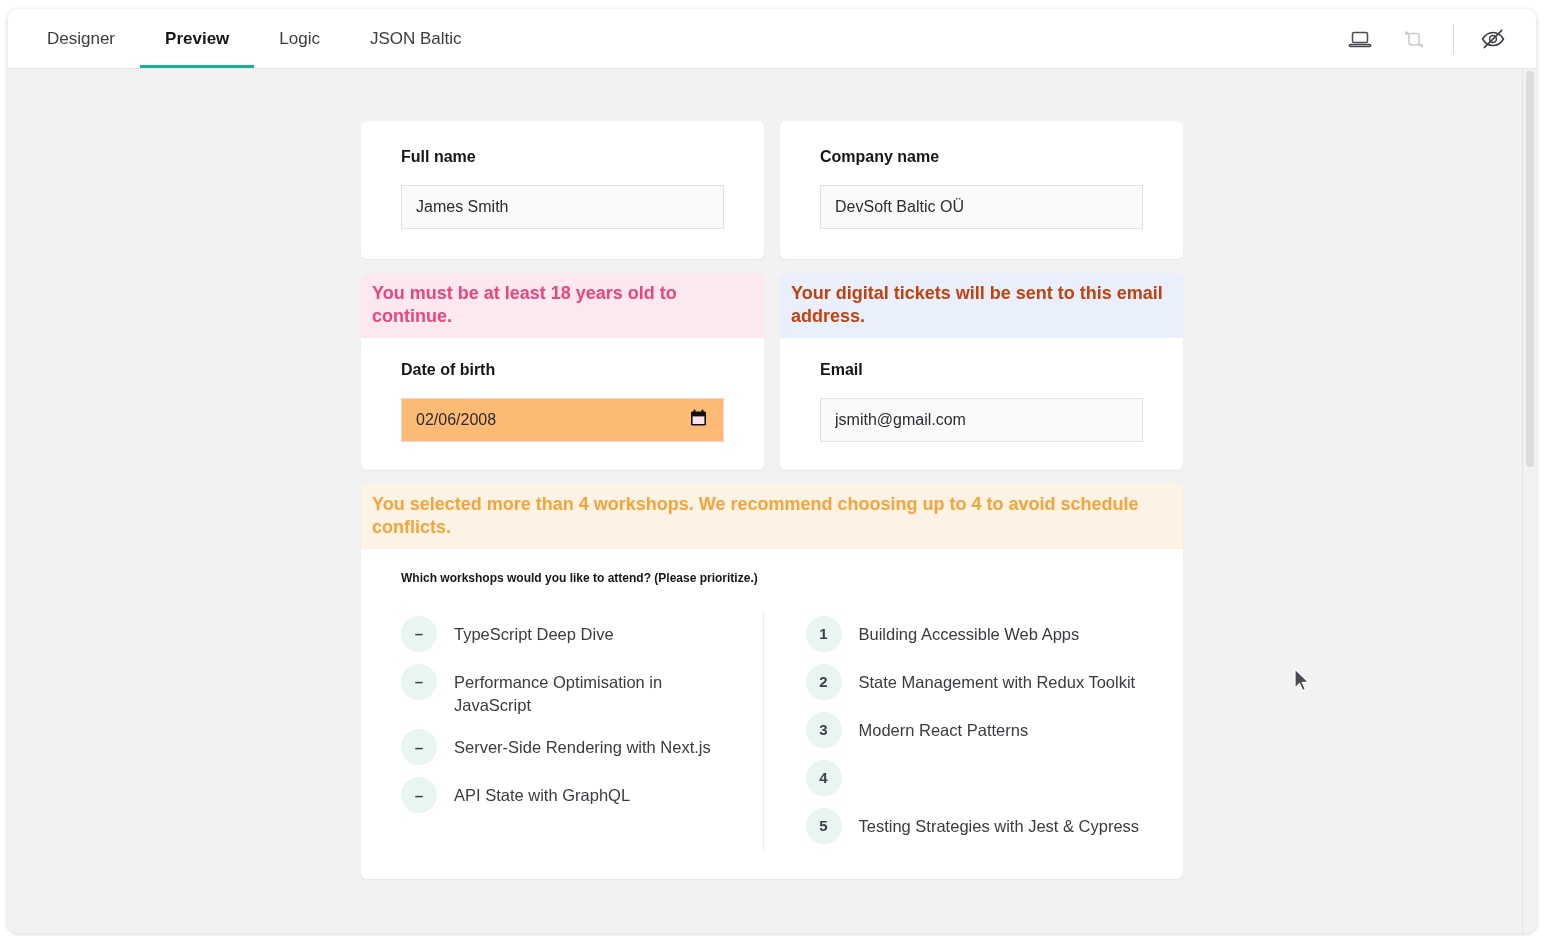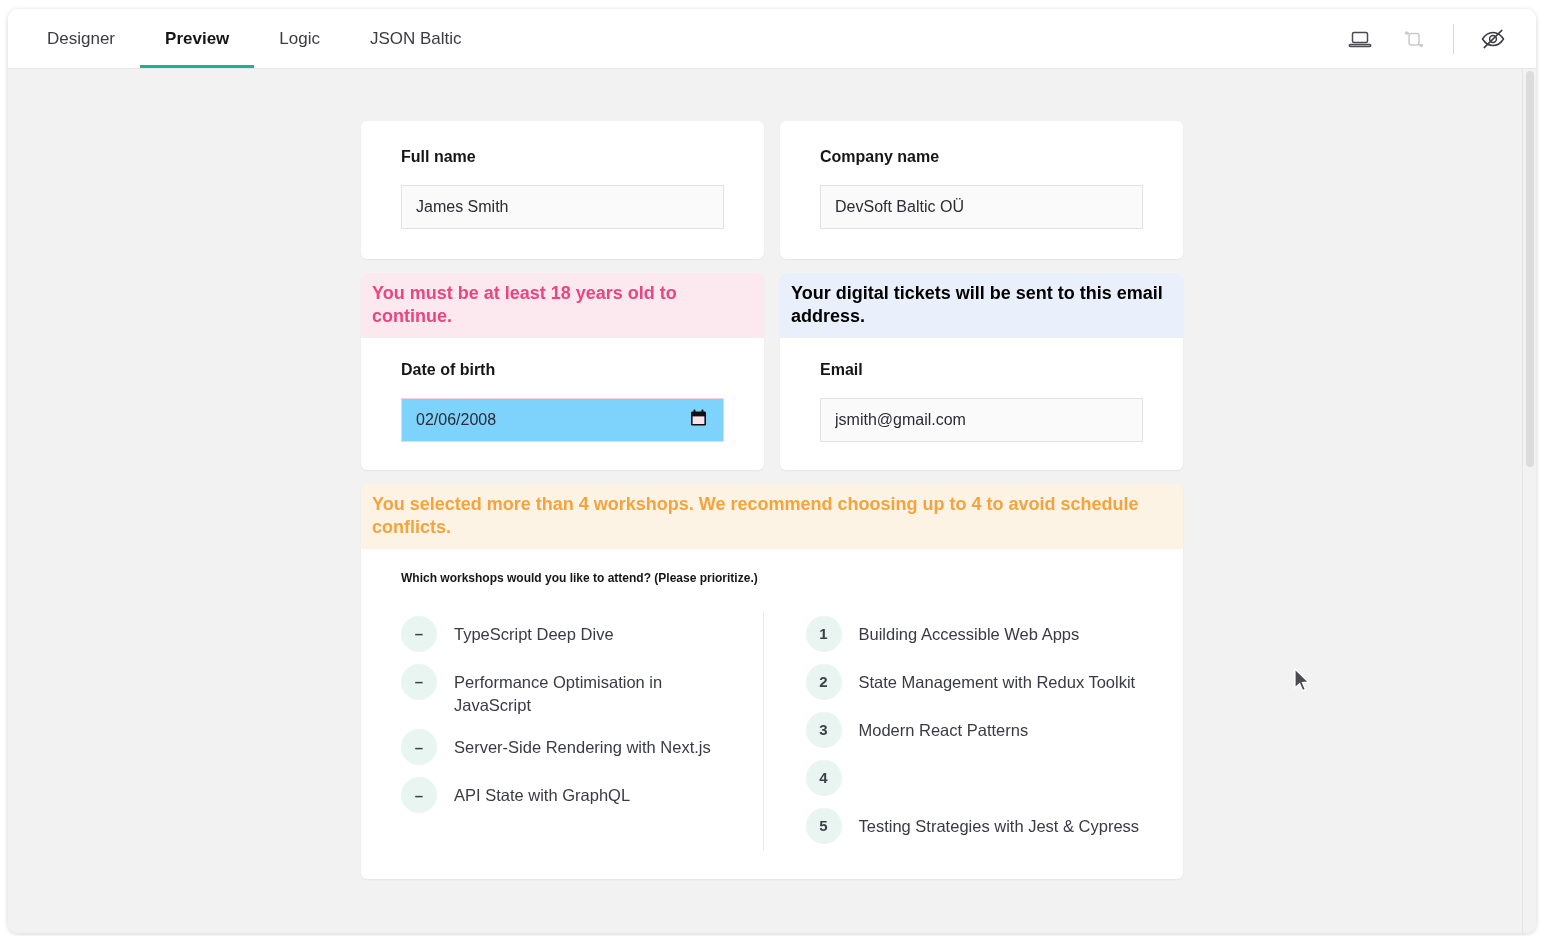--- a/index.html
+++ b/index.html
@@ -93,21 +93,21 @@
     height: 100%;
   }
 
   .alert {
     padding: 9px 11px 9px 11px;
     font-size: 18px;
     font-weight: bold;
     line-height: 1.3;
   }
   .alert-error   { background: #fce9ef; color: #ec447f; }
-  .alert-info    { background: #eaf0fb; color: #000000; }
+  .alert-info    { background: #eaf0fb; color: #c2410c; }
   .alert-warning { background: #fdf3e4; color: #f5a33c; }
 
   .card-body { padding: 26px 40px 30px 40px; }
   .card-body.tight { padding: 22px 40px 28px 40px; }
 
   .field-label {
     font-size: 16px;
     font-weight: bold;
     color: #161616;
     margin-bottom: 18px;
@@ -120,21 +120,21 @@
     border: 1px solid #e2e2e2;
     border-radius: 0;
     background: #fafafa;
     font-family: Liberation Sans, sans-serif;
     font-size: 16px;
     color: #2b2b33;
     padding: 5px 14px;
     outline: none;
   }
   .input.invalid {
-    background: #7dd3fc;
+    background: #fdba74;
     border-color: #f5d2dc;
   }
   .input-date {
     display: flex;
     align-items: center;
     justify-content: space-between;
   }
   .date-text { font-size: 16px; color: #2b2b33; }
   .cal-icon { margin-right: 2px; }
 

